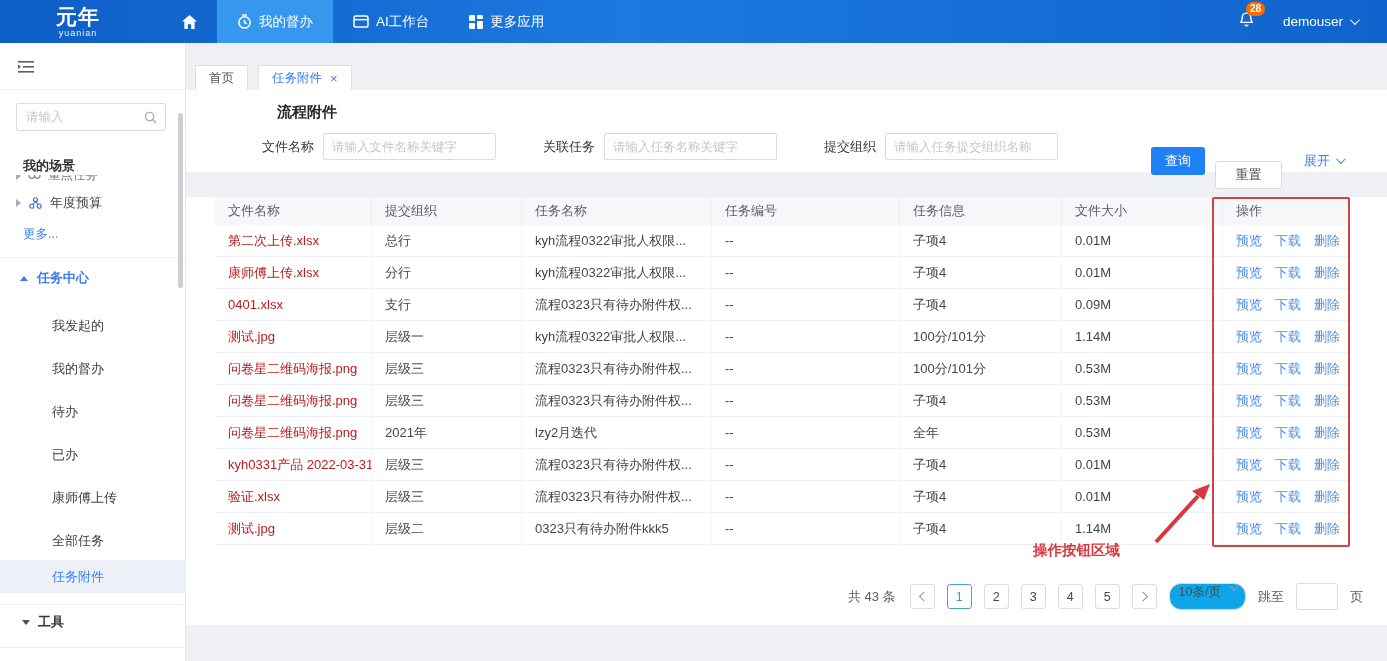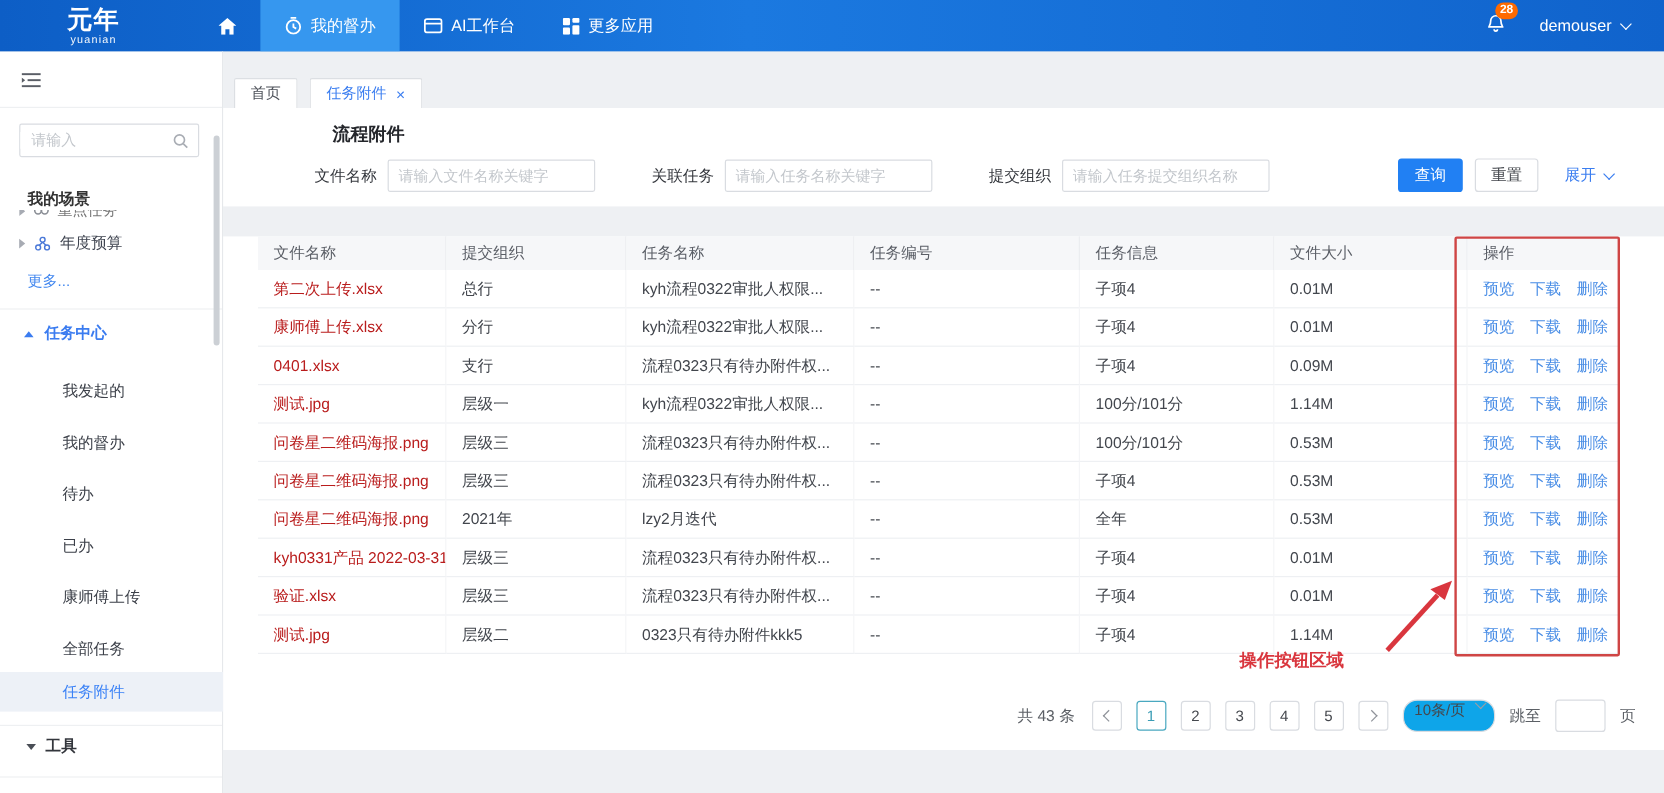--- a/index.html
+++ b/index.html
@@ -74,22 +74,22 @@
   .panel-title { position:absolute; left:91px; top:13px; font-size:15px; font-weight:bold; color:#24262b; }
   .filters { position:absolute; left:76px; top:43px; display:flex; gap:47px; align-items:center; }
   .filter-group { display:flex; align-items:center; gap:9px; }
   .filter-label { font-size:13px; color:#34373d; white-space:nowrap; }
   .filter-group input { width:173px; height:27px; border:1px solid #d9dce1; border-radius:2px;
     font-size:12.5px; padding:0 8px; color:#333; outline:none; font-family:inherit; }
   .filter-group input::placeholder { color:#c3c7cc; }
   .filter-buttons { position:absolute; right:44px; top:42px; display:flex; align-items:center; }
   .btn-primary { width:54px; height:28px; background:#2180f3; color:#fff; border:none;
     border-radius:3px; font-size:13px; cursor:pointer; font-family:inherit; }
-  .btn-plain { width:53px; height:28px; background:#fff; color:#41444a; border:1px solid #d9dce1;
-    border-radius:3px; font-size:13px; cursor:pointer; margin-left:10px; font-family:inherit; }
+  .btn-plain { width:67px; height:28px; background:#fff; color:#41444a; border:1px solid #d9dce1;
+    border-radius:3px; font-size:13px; cursor:pointer; margin-left:10px; font-family:inherit;margin-top:29px; }
   .expand-link { margin-left:22px; color:#3a7df0; font-size:13px; display:flex;
     align-items:center; gap:6px; cursor:pointer; }
   .expand-link .chev { color:#3a7df0; }
 
   #card-table { top:154px; height:428px; }
   .table { position:absolute; left:29px; top:0; width:1135px; }
   .thead,.trow { display:grid; grid-template-columns:157px 150px 190px 188px 162px 161px 127px; }
   .th { height:28px; line-height:28px; background:#f6f7f9; font-size:13px; color:#5a5e66;
     padding-left:13px; border-right:1px solid #ebedf0; white-space:nowrap; overflow:hidden; }
   .th:last-child { border-right:none; }

